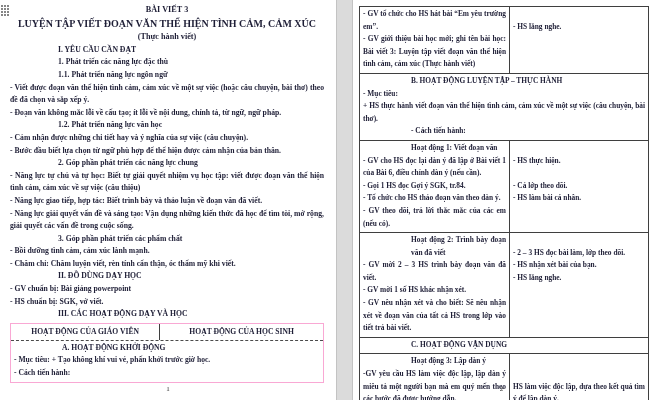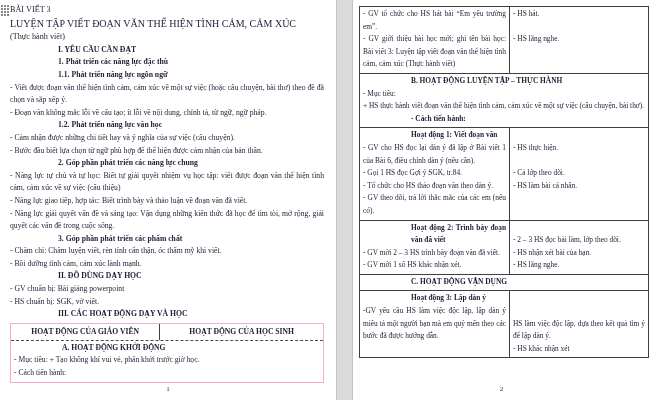--- a/index.html
+++ b/index.html
@@ -21,24 +21,24 @@
   #bm1 { left:2px;   border-top:1px solid #9a9a9a; border-right:1px solid #9a9a9a; }
   #bm2 { left:310px; border-top:1px solid #9a9a9a; border-left:1px solid #9a9a9a; }
   #bm3 { left:356px; border-top:1px solid #9a9a9a; border-right:1px solid #9a9a9a; }
 
   
   #drag-handle { position:absolute; left:1px; top:5px; display:grid;
     grid-template-columns:repeat(3,2px); grid-auto-rows:3px; column-gap:1px; }
   #drag-handle span { width:1.6px; height:1.6px; background:#6e6e6e; border-radius:50%; }
 
   #left-content { position:absolute; left:10px; right:12px; top:3px; }
-  .title { text-align:left; font-weight:normal; line-height:13.6px; }
+  .title { text-align:center; font-weight:bold; line-height:13.6px; }
   .t1 { font-size:8.2px; } .t2 { font-size:10px; } .t3 { font-size:8.2px; }
 
-  .para { font-size:7.7px; line-height:12.6px; text-align:justify; }
+  .para { font-size:7.7px; line-height:12.6px; text-align:justify;font-weight:bold; }
   .bold { font-weight:bold;padding-left:48px; }
 
   #left-table { margin-top:2px; border:1px solid #f9a8d4; }
   .thead { display:flex; border-bottom:1px dashed #4a4a4a; }
   .th { width:47.5%; text-align:center; font-weight:bold; font-size:7.6px;
         line-height:12px; padding:2px 1px; }
   .th2 { width:52.5%; border-left:1px solid #3f3f3f; }
   .trow-full { padding:1px 3px 2px; }
   #left-table .para { font-size:7.6px; }
 
@@ -90,22 +90,22 @@
         <div class="para">- Viết được đoạn văn thể hiện tình cảm, cảm xúc về một sự việc (hoặc câu chuyện, bài thơ) theo đề đã chọn và sắp xếp ý.</div>
         <div class="para">- Đoạn văn không mắc lỗi về cấu tạo; ít lỗi về nội dung, chính tả, từ ngữ, ngữ pháp.</div>
         <div class="para bold">1.2. Phát triển năng lực văn học</div>
         <div class="para">- Cảm nhận được những chi tiết hay và ý nghĩa của sự việc (câu chuyện).</div>
         <div class="para">- Bước đầu biết lựa chọn từ ngữ phù hợp để thể hiện được cảm nhận của bản thân.</div>
         <div class="para bold">2. Góp phần phát triển các năng lực chung</div>
         <div class="para">- Năng lực tự chủ và tự học: Biết tự giải quyết nhiệm vụ học tập: viết được đoạn văn thể hiện tình cảm, cảm xúc về sự việc (câu thiệu)</div>
         <div class="para">- Năng lực giao tiếp, hợp tác: Biết trình bày và thảo luận về đoạn văn đã viết.</div>
         <div class="para">- Năng lực giải quyết vấn đề và sáng tạo: Vận dụng những kiến thức đã học để tìm tòi, mở rộng, giải quyết các vấn đề trong cuộc sống.</div>
         <div class="para bold">3. Góp phần phát triển các phẩm chất</div>
+        <div class="para">- Bồi dưỡng tình cảm, cảm xúc lành mạnh.</div>
         <div class="para">- Chăm chỉ: Chăm luyện viết, rèn tính cẩn thận, óc thẩm mỹ khi viết.</div>
-        <div class="para">- Bồi dưỡng tình cảm, cảm xúc lành mạnh.</div>
         <div class="para bold">II. ĐỒ DÙNG DẠY HỌC</div>
         <div class="para">- GV chuẩn bị: Bài giảng powerpoint</div>
         <div class="para">- HS chuẩn bị: SGK, vở viết.</div>
         <div class="para bold">III. CÁC HOẠT ĐỘNG DẠY VÀ HỌC</div>
       </div>
     <div id="left-table">
       <div class="thead">
         <div class="th">HOẠT ĐỘNG CỦA GIÁO VIÊN</div>
         <div class="th th2">HOẠT ĐỘNG CỦA HỌC SINH</div>
       </div>
@@ -122,21 +122,20 @@
 </div>
 
 <div class="page" id="page2">
   <div id="right-table">
       <div class="rrow">
         <div class="cell-l">
           <div class="para">- GV tổ chức cho HS hát bài “Em yêu trường em”.</div>
           <div class="para">- GV giới thiệu bài học mới; ghi tên bài học: Bài viết 3: Luyện tập viết đoạn văn thể hiện tình cảm, cảm xúc (Thực hành viết)</div>
         </div>
         <div class="cell-r">
-          <div class="para">- HS hát.</div>
           <div class="para" style="margin-top: 12.6px;">- HS lắng nghe.</div>
         </div>
       </div>
       <div class="rrow">
         <div class="cell-f">
           <div class="para bold">B. HOẠT ĐỘNG LUYỆN TẬP – THỰC HÀNH</div>
           <div class="para">- Mục tiêu:</div>
           <div class="para">+ HS thực hành viết đoạn văn thể hiện tình cảm, cảm xúc về một sự việc (câu chuyện, bài thơ).</div>
           <div class="para bold">- Cách tiến hành:</div>
         </div>
@@ -153,20 +152,21 @@
           <div class="para" style="margin-top: 12.6px;">- HS thực hiện.</div>
           <div class="para" style="margin-top: 12.6px;">- Cả lớp theo dõi.</div>
           <div class="para">- HS làm bài cá nhân.</div>
         </div>
       </div>
       <div class="rrow">
         <div class="cell-l">
           <div class="para bold">Hoạt động 2: Trình bày đoạn văn đã viết</div>
           <div class="para">- GV mời 2 – 3 HS trình bày đoạn văn đã viết.</div>
           <div class="para">- GV mời 1 số HS khác nhận xét.</div>
+          <div class="para">- GV nêu nhận xét và cho biết: Sẽ nêu nhận xét về đoạn văn của tất cả HS trong lớp vào tiết trả bài viết.</div>
         </div>
         <div class="cell-r">
           <div class="para" style="margin-top: 12.6px;">- 2 – 3 HS đọc bài làm, lớp theo dõi.</div>
           <div class="para">- HS nhận xét bài của bạn.</div>
           <div class="para">- HS lắng nghe.</div>
         </div>
       </div>
       <div class="rrow">
         <div class="cell-f">
           <div class="para bold">C. HOẠT ĐỘNG VẬN DỤNG</div>

